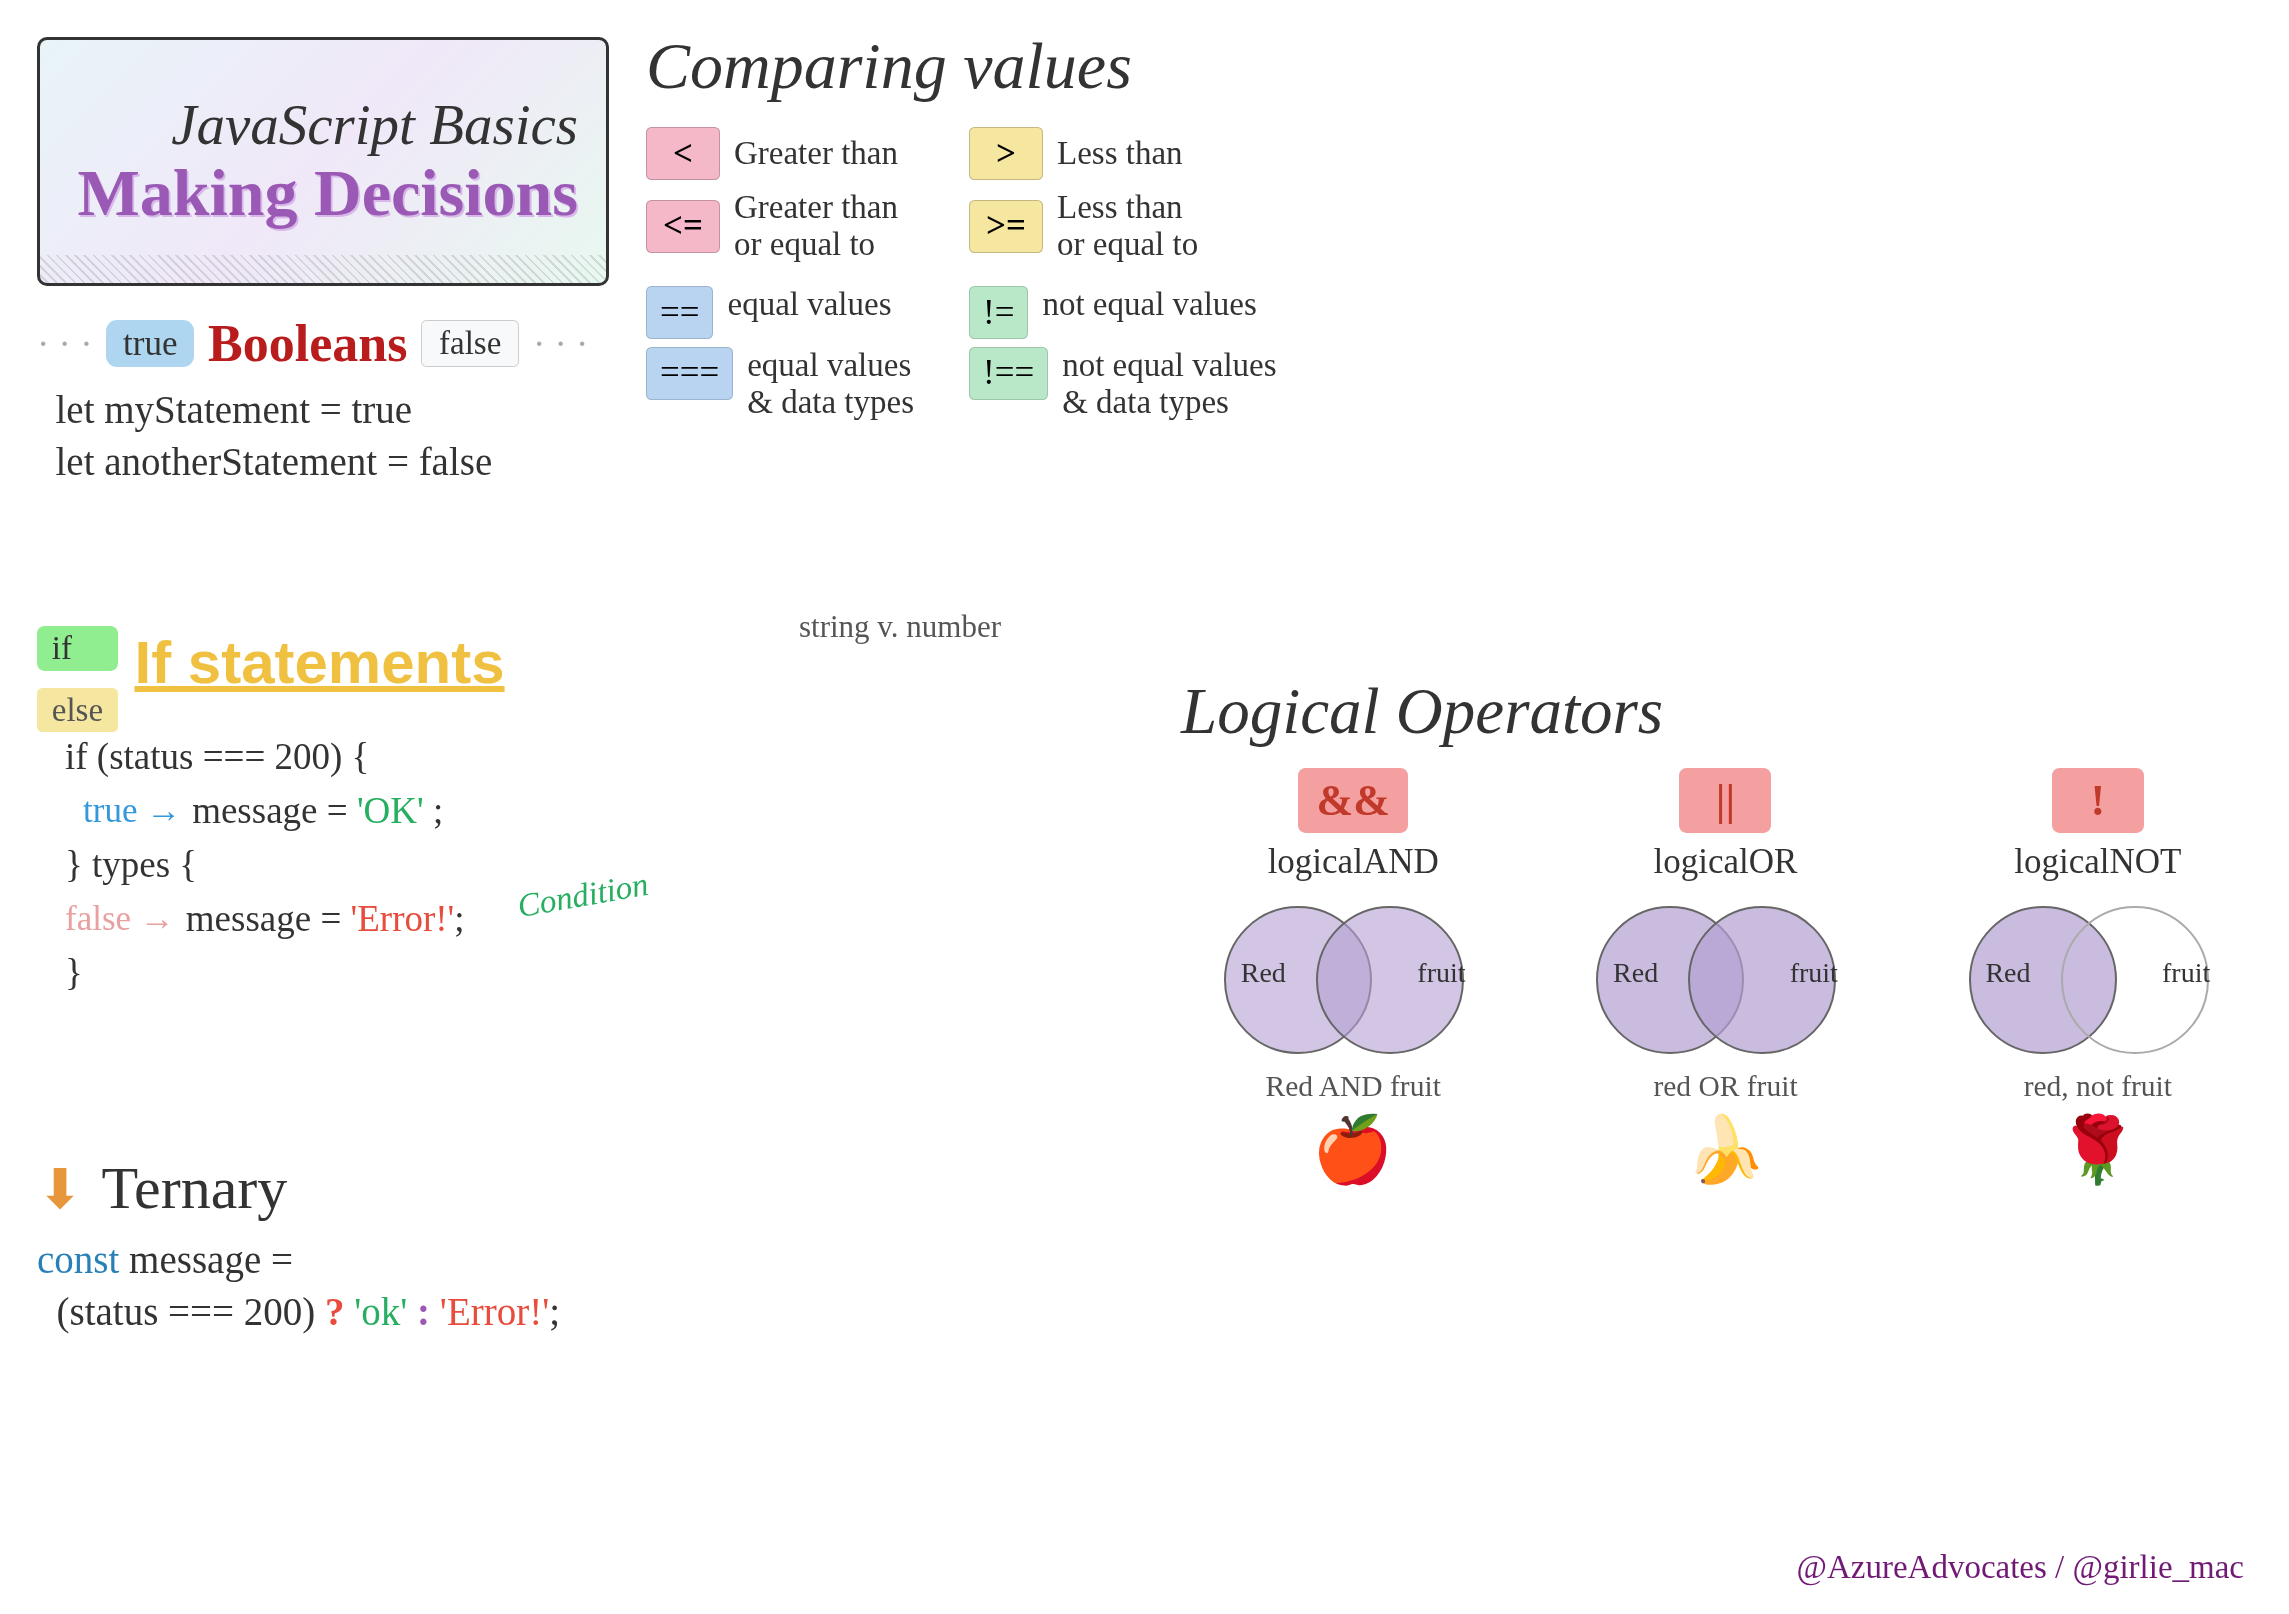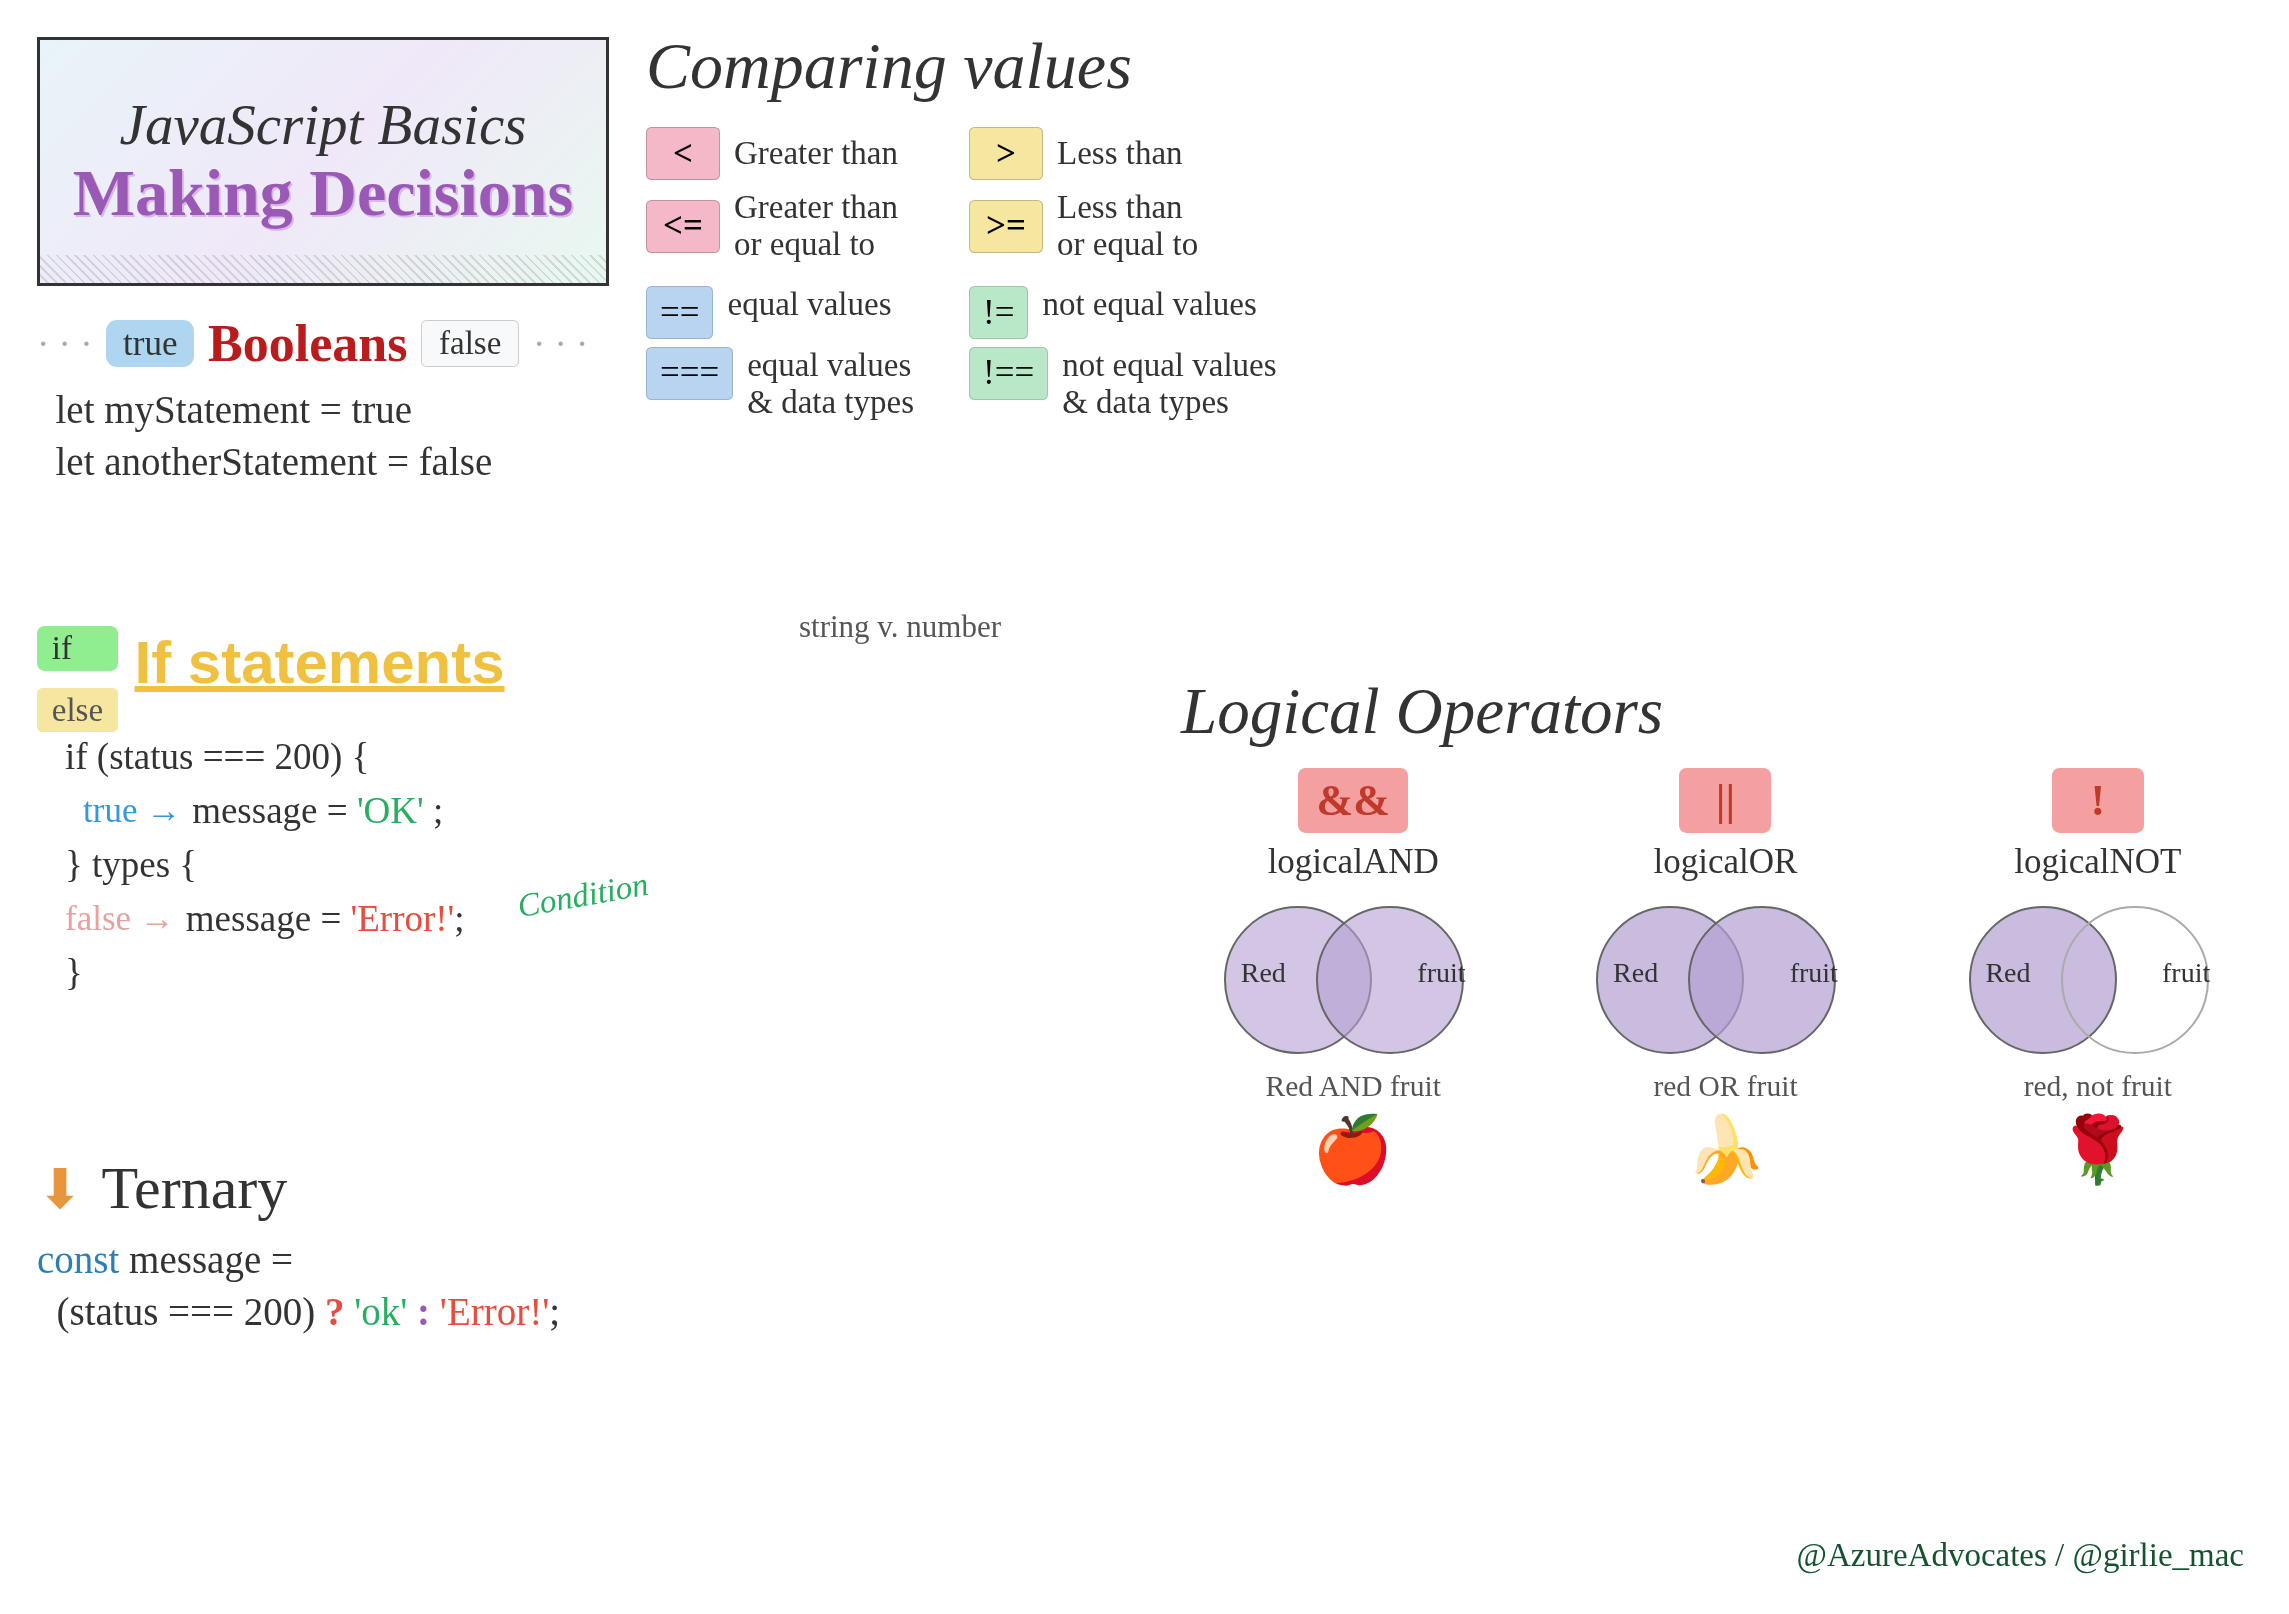--- a/index.html
+++ b/index.html
@@ -21,27 +21,27 @@
     }
 
     
     .title-box {
       position: absolute;
       top: 37px;
       left: 37px;
       width: 572px;
       height: 249px;
       border: 3.7px solid #333;
-      border-radius: 0;
+      border-radius: 10px;
       background: linear-gradient(135deg, #e8f4f8 0%, #f0e8f8 50%, #e8f8f0 100%);
       display: flex;
       flex-direction: column;
-      align-items: center;
+      align-items: flex-end;
       justify-content: center;
-      padding: 14px;
+      padding: 28px;
     }
 
     .title-js {
       font-size: 57px;
       color: #333;
       font-family: 'Comic Sans MS', cursive;
       font-style: italic;
       line-height: 1.1;
     }
 
@@ -406,24 +406,24 @@
       left: 517px;
       font-size: 33px;
       color: #27ae60;
       font-style: italic;
       transform: rotate(-10deg);
     }
 
     
     .attribution {
       position: absolute;
-      bottom: 40px;
+      bottom: 28px;
       right: 46px;
       font-size: 33px;
-      color: #14532d;
+      color: #701a75;
       font-family: 'Comic Sans MS', cursive;
     }
 
     
     .equal-section {
       margin-top: 23px;
     }
 
     .equal-row {
       display: flex;

